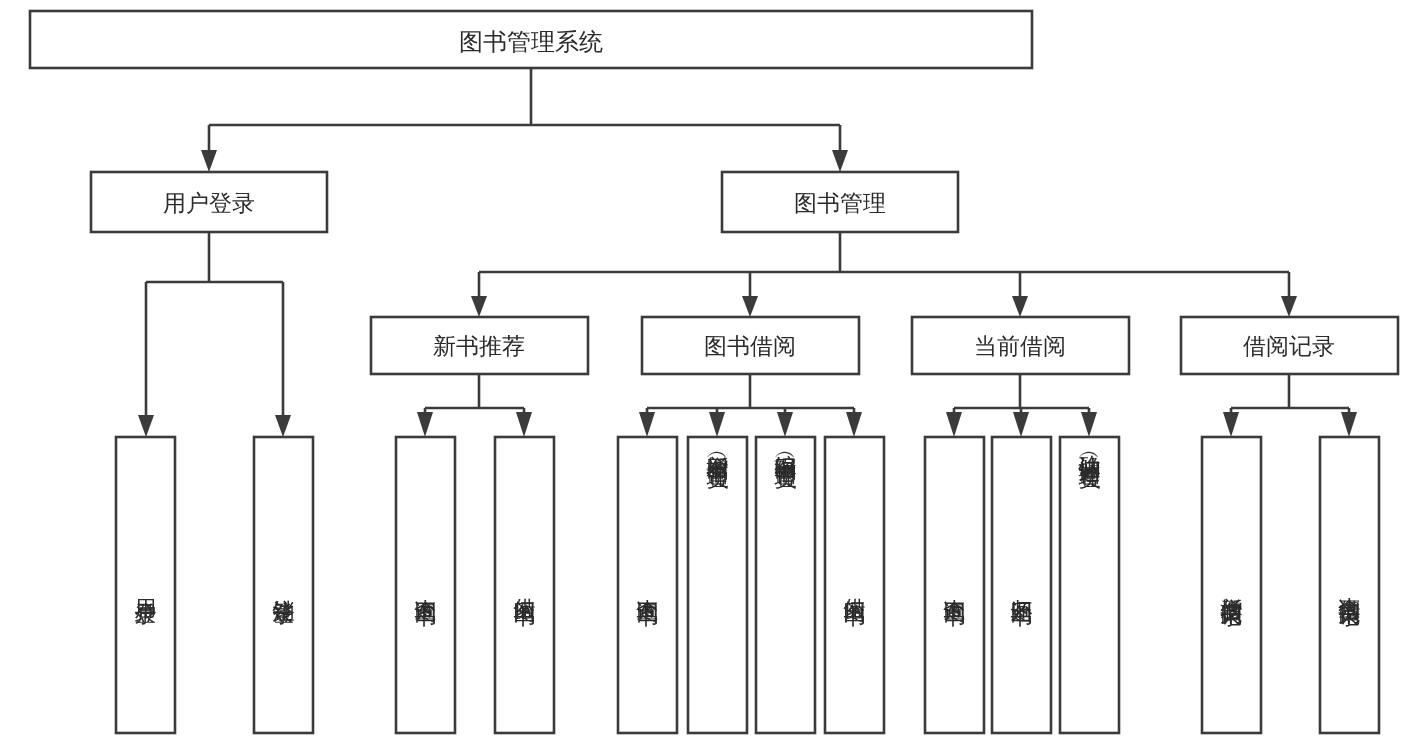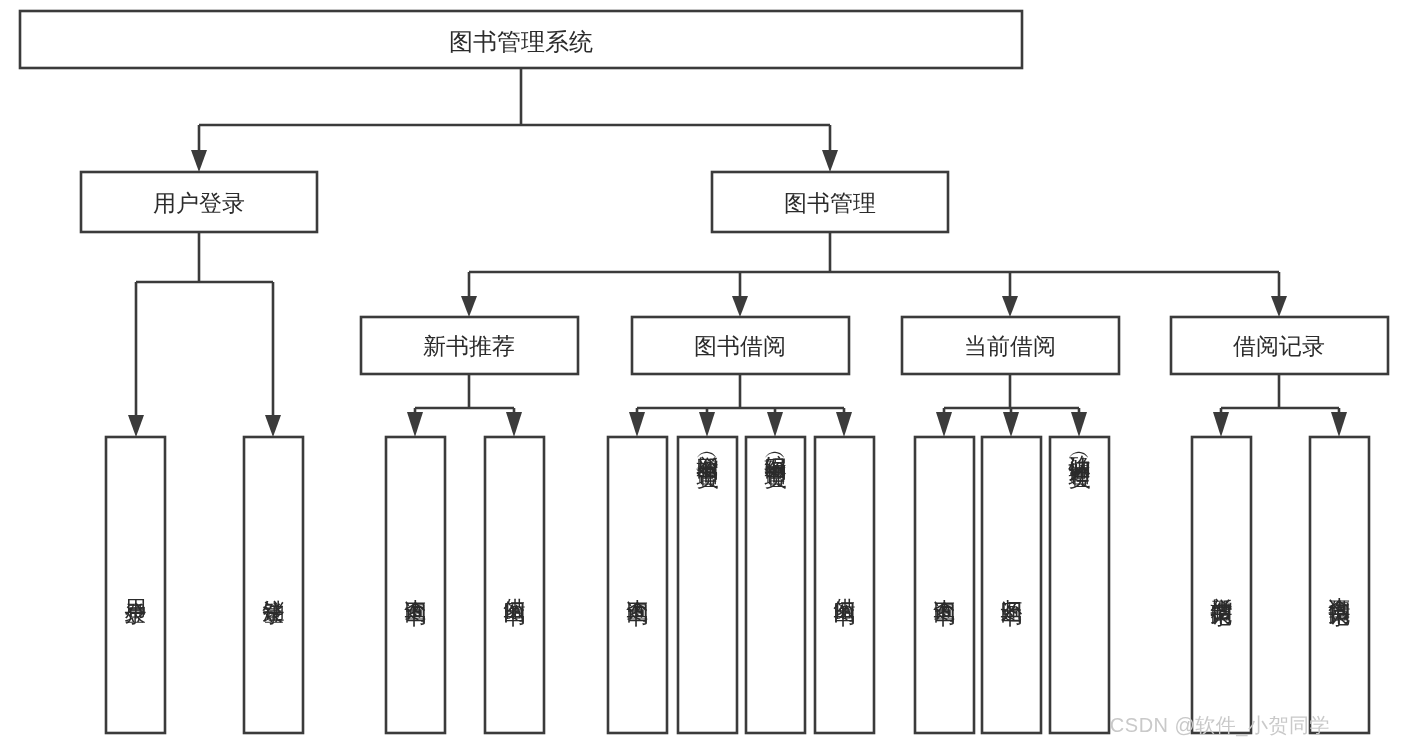--- a/index.html
+++ b/index.html
@@ -9,21 +9,21 @@
   }
   body {
     width: 1405px;
     height: 747px;
     font-family: "Liberation Sans", "DejaVu Sans", sans-serif;
     position: relative;
     overflow: hidden;
   }
   #diagram-root {
     position: absolute;
-    left: 0;
+    left: 10px;
     top: 0;
     width: 1340px;
     height: 747px;
   }
   .node-box {
     fill: #ffffff;
     stroke: #3b3b3b;
     stroke-width: 2.6;
   }
   .connector {
@@ -252,15 +252,14 @@
 
   
   <div class="vlabel-wrap" style="left:1192px; top:437px; width:59px; height:296px;">
     <span class="vlabel">新增借阅记录</span>
   </div>
   <div class="vlabel-wrap" style="left:1310px; top:437px; width:59px; height:296px;">
     <span class="vlabel">查询借阅记录</span>
   </div>
 
   
-  <div class="watermark">CSDN @软件_小贺同学</div>
 
 </div>
 
 </body></html>

